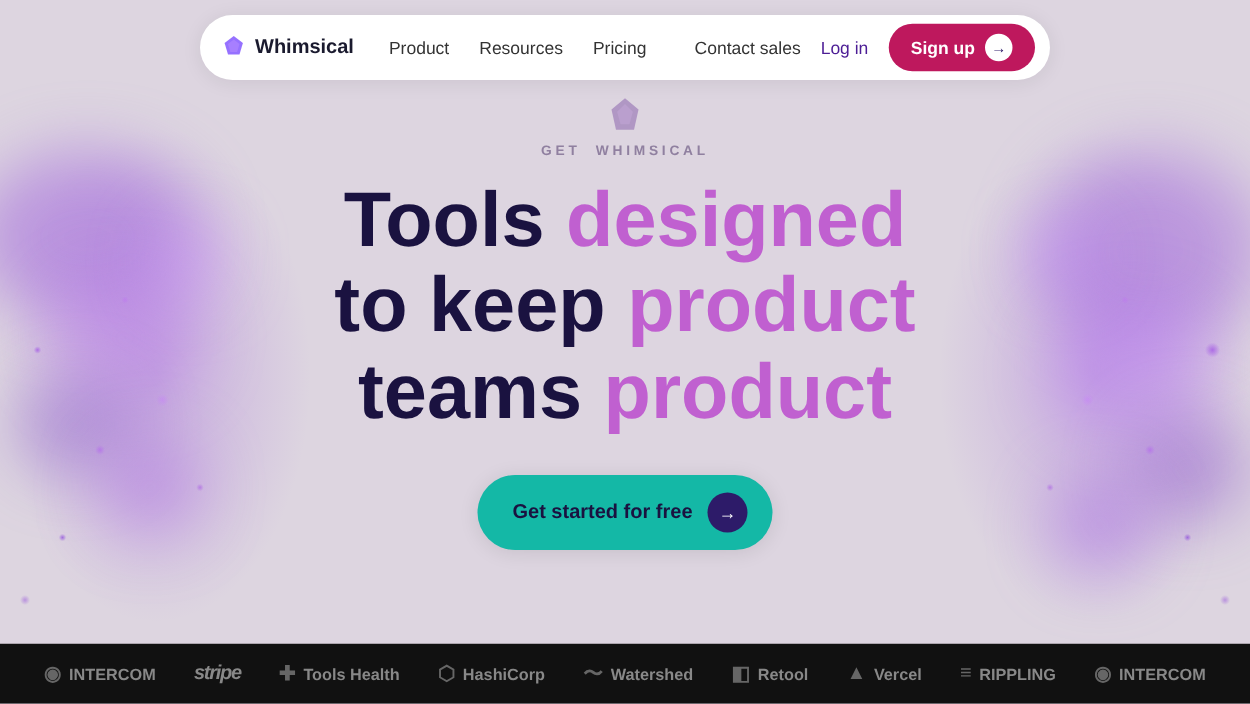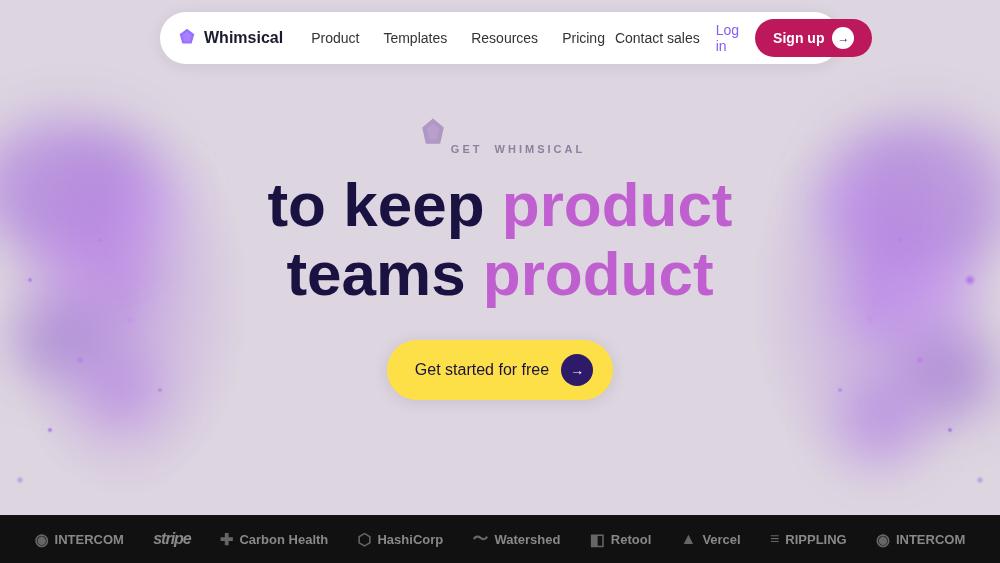--- a/index.html
+++ b/index.html
@@ -65,21 +65,21 @@
     }
     .nav-contact {
       font-size: 14px;
       color: #333;
       white-space: nowrap;
       cursor: pointer;
       text-align: right;
     }
     .nav-login {
       font-size: 14px;
-      color: #8b5cf6;
+      color: #4c1d95;
       cursor: pointer;
       padding: 6px 8px;
     }
     .nav-signup {
       background: #be185d;
       color: white;
       border: none;
       border-radius: 50px;
       padding: 8px 18px;
       font-size: 14px;
@@ -210,22 +210,22 @@
       width: 100%;
       height: 515px;
       display: flex;
       flex-direction: column;
       align-items: center;
       justify-content: center;
       z-index: 10;
     }
     .get-whimsical {
       display: flex;
-      flex-direction: row;
-      align-items: flex-end;
+      flex-direction: column;
+      align-items: center;
       margin-bottom: 16px;
     }
     .get-whimsical-icon {
       width: 36px;
       height: 36px;
       margin-bottom: 4px;
     }
     .get-whimsical-text {
       font-size: 11px;
       font-weight: 600;
@@ -243,26 +243,26 @@
     .hero-headline .dark {
       color: #1a1240;
     }
     .hero-headline .purple {
       color: #c060d0;
     }
     .hero-cta {
       display: flex;
       align-items: center;
       gap: 12px;
-      background: #fde047;
+      background: #14b8a6;
       border: none;
       border-radius: 50px;
       padding: 14px 20px 14px 28px;
       font-size: 16px;
-      font-weight: 400;
+      font-weight: 700;
       color: #1a1240;
       cursor: pointer;
       box-shadow: 0 2px 16px rgba(0,0,0,0.1);
     }
     .hero-cta-arrow {
       width: 32px;
       height: 32px;
       background: #2d1b69;
       border-radius: 50%;
       display: flex;
@@ -322,21 +322,20 @@
 <nav class="navbar">
   <div class="navbar-logo">
     <svg class="navbar-logo-icon" viewBox="0 0 24 24" fill="none">
       <polygon points="12,2 20,8 17,18 7,18 4,8" fill="#7c4dff" opacity="0.8"></polygon>
       <polygon points="12,5 17,9 15,16 9,16 7,9" fill="#b388ff" opacity="0.6"></polygon>
     </svg>
     <span class="navbar-logo-text">Whimsical</span>
   </div>
   <div class="navbar-nav">
     <span class="nav-item">Product</span>
-    <span class="nav-item">Templates</span>
     <span class="nav-item">Resources</span>
     <span class="nav-item">Pricing</span>
   </div>
   <div class="navbar-right">
     <span class="nav-contact">Contact sales</span>
     <span class="nav-login">Log in</span>
     <button class="nav-signup">
       <span>Sign up</span>
       <span class="nav-signup-arrow">→</span>
     </button>
@@ -349,20 +348,23 @@
       <polygon points="20,4 32,14 28,32 12,32 8,14" fill="#9c7cb8" opacity="0.7"></polygon>
       <polygon points="20,9 27,16 24,27 16,27 13,16" fill="#c4a8d8" opacity="0.5"></polygon>
     </svg>
     <span class="get-whimsical-text">
       <span>GET</span>&nbsp;&nbsp;<span>WHIMSICAL</span>
     </span>
   </div>
 
   <div class="hero-headline">
     <div>
+      <span class="dark">Tools </span><span class="purple">designed</span>
+    </div>
+    <div>
       <span class="dark">to keep </span><span class="purple">product</span>
     </div>
     <div>
       <span class="dark">teams </span><span class="purple">product</span>
     </div>
   </div>
 
   <button class="hero-cta">
     <span>Get started for free</span>
     <span class="hero-cta-arrow">→</span>
@@ -372,21 +374,21 @@
 <div class="logos-bar">
   <div class="logo-item">
     <span class="logo-icon">◉</span>
     <span>INTERCOM</span>
   </div>
   <div class="logo-item">
     <span style="font-style:italic; font-size:16px; letter-spacing:-1px;">stripe</span>
   </div>
   <div class="logo-item">
     <span class="logo-icon">✚</span>
-    <span>Carbon Health</span>
+    <span>Tools Health</span>
   </div>
   <div class="logo-item">
     <span class="logo-icon">⬡</span>
     <span>HashiCorp</span>
   </div>
   <div class="logo-item">
     <span class="logo-icon">〜</span>
     <span>Watershed</span>
   </div>
   <div class="logo-item">

